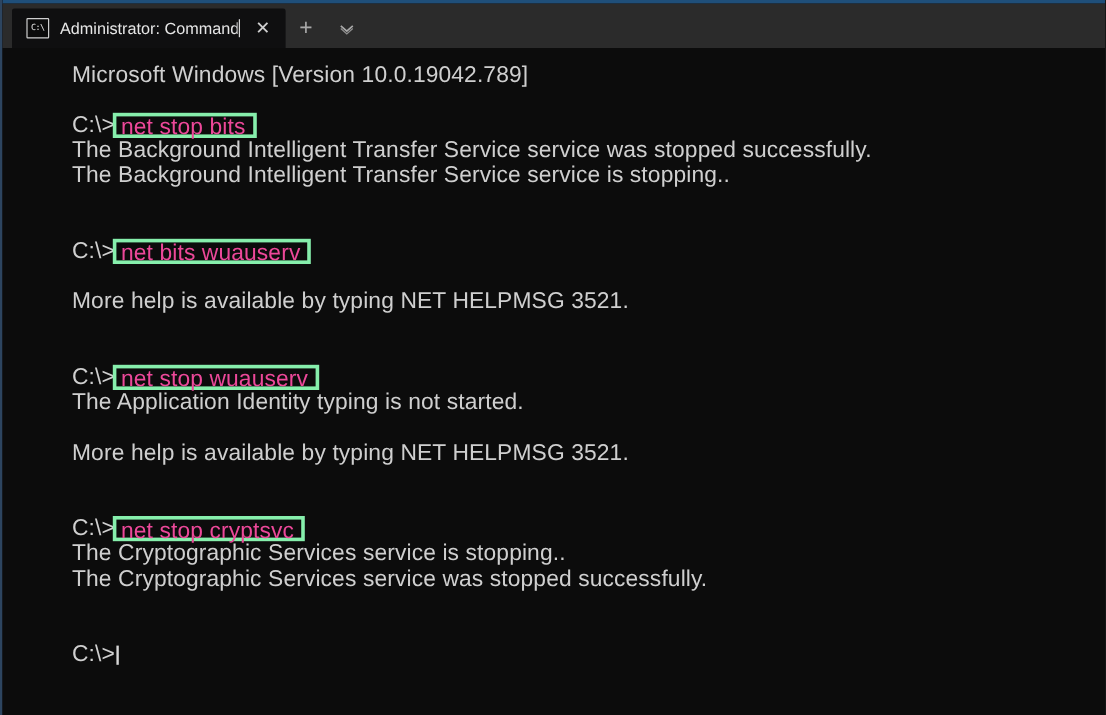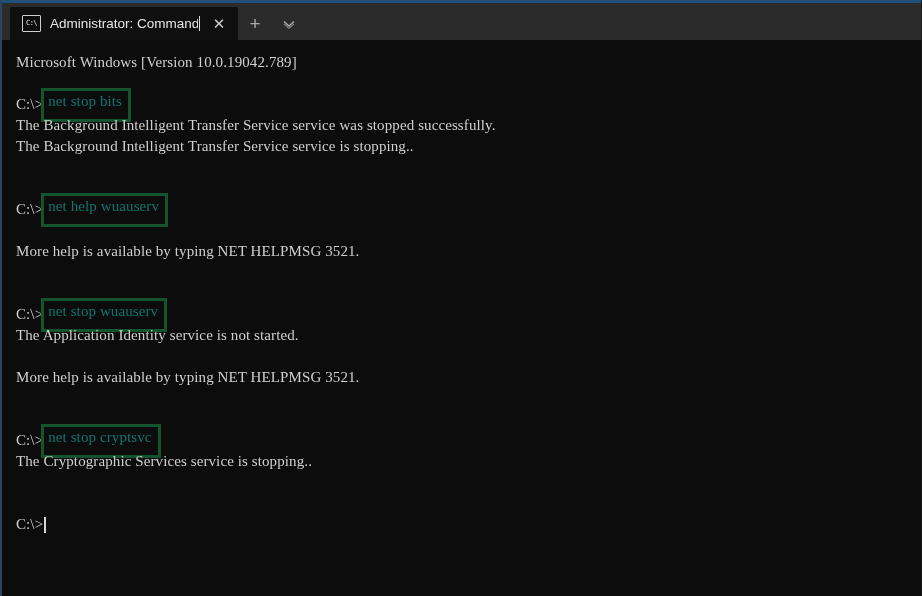--- a/index.html
+++ b/index.html
@@ -119,43 +119,44 @@
     right: 0;
     bottom: 0;
     background: #0c0c0c;
     padding: 12px 0 0 14px;
     box-sizing: border-box;
   }
   .line {
     position: relative;
     height: 21px;
     line-height: 21px;
-    font-family: Liberation Serif, serif;
-    font-size: 15px;
+    font-family: Liberation Sans, sans-serif;
+    font-size: 19px;
     color: #cfcfcf;
     white-space: pre;
     letter-spacing: 0.1px;
+    margin-left: 44px;
   }
   .line.blank { color: transparent; }
   .cmdline {
     display: flex;
     align-items: center;
   }
   .prompt { flex: 0 0 auto; }
   .highlight {
     position: relative;
     display: inline-block;
-    border: 3px solid #14532d;
+    border: 3px solid #86efac;
     padding: 0 6px 0 4px;
     margin-left: -2px;
-    height: 34px;
+    height: 21px;
     line-height: 20px;
     box-sizing: border-box;
     background: transparent;
-    color: #0f766e;
+    color: #ec4899;
   }
   .cursor {
     display: inline-block;
     width: 2px;
     height: 16px;
     background: #d6d6d6;
     vertical-align: -3px;
     margin-left: 1px;
   }
 </style>
@@ -188,32 +189,33 @@
 
   <div class="terminal">
     <div id="lines-host">
         <div class="line">Microsoft Windows [Version 10.0.19042.789]</div>
         <div class="line blank">&nbsp;</div>
         <div class="line cmdline"><span class="prompt">C:\&gt;</span><span class="highlight">net stop bits</span></div>
         <div class="line">The Background Intelligent Transfer Service service was stopped successfully.</div>
         <div class="line">The Background Intelligent Transfer Service service is stopping..</div>
         <div class="line blank">&nbsp;</div>
         <div class="line blank">&nbsp;</div>
-        <div class="line cmdline"><span class="prompt">C:\&gt;</span><span class="highlight">net help wuauserv</span></div>
+        <div class="line cmdline"><span class="prompt">C:\&gt;</span><span class="highlight">net bits wuauserv</span></div>
         <div class="line blank">&nbsp;</div>
         <div class="line">More help is available by typing NET HELPMSG 3521.</div>
         <div class="line blank">&nbsp;</div>
         <div class="line blank">&nbsp;</div>
         <div class="line cmdline"><span class="prompt">C:\&gt;</span><span class="highlight">net stop wuauserv</span></div>
-        <div class="line">The Application Identity service is not started.</div>
+        <div class="line">The Application Identity typing is not started.</div>
         <div class="line blank">&nbsp;</div>
         <div class="line">More help is available by typing NET HELPMSG 3521.</div>
         <div class="line blank">&nbsp;</div>
         <div class="line blank">&nbsp;</div>
         <div class="line cmdline"><span class="prompt">C:\&gt;</span><span class="highlight">net stop cryptsvc</span></div>
         <div class="line">The Cryptographic Services service is stopping..</div>
+        <div class="line">The Cryptographic Services service was stopped successfully.</div>
         <div class="line blank">&nbsp;</div>
         <div class="line blank">&nbsp;</div>
         <div class="line cmdline"><span class="prompt">C:\&gt;</span><span class="cursor"></span></div>
       </div>
   </div>
 
 </div>
 
 </body></html>

